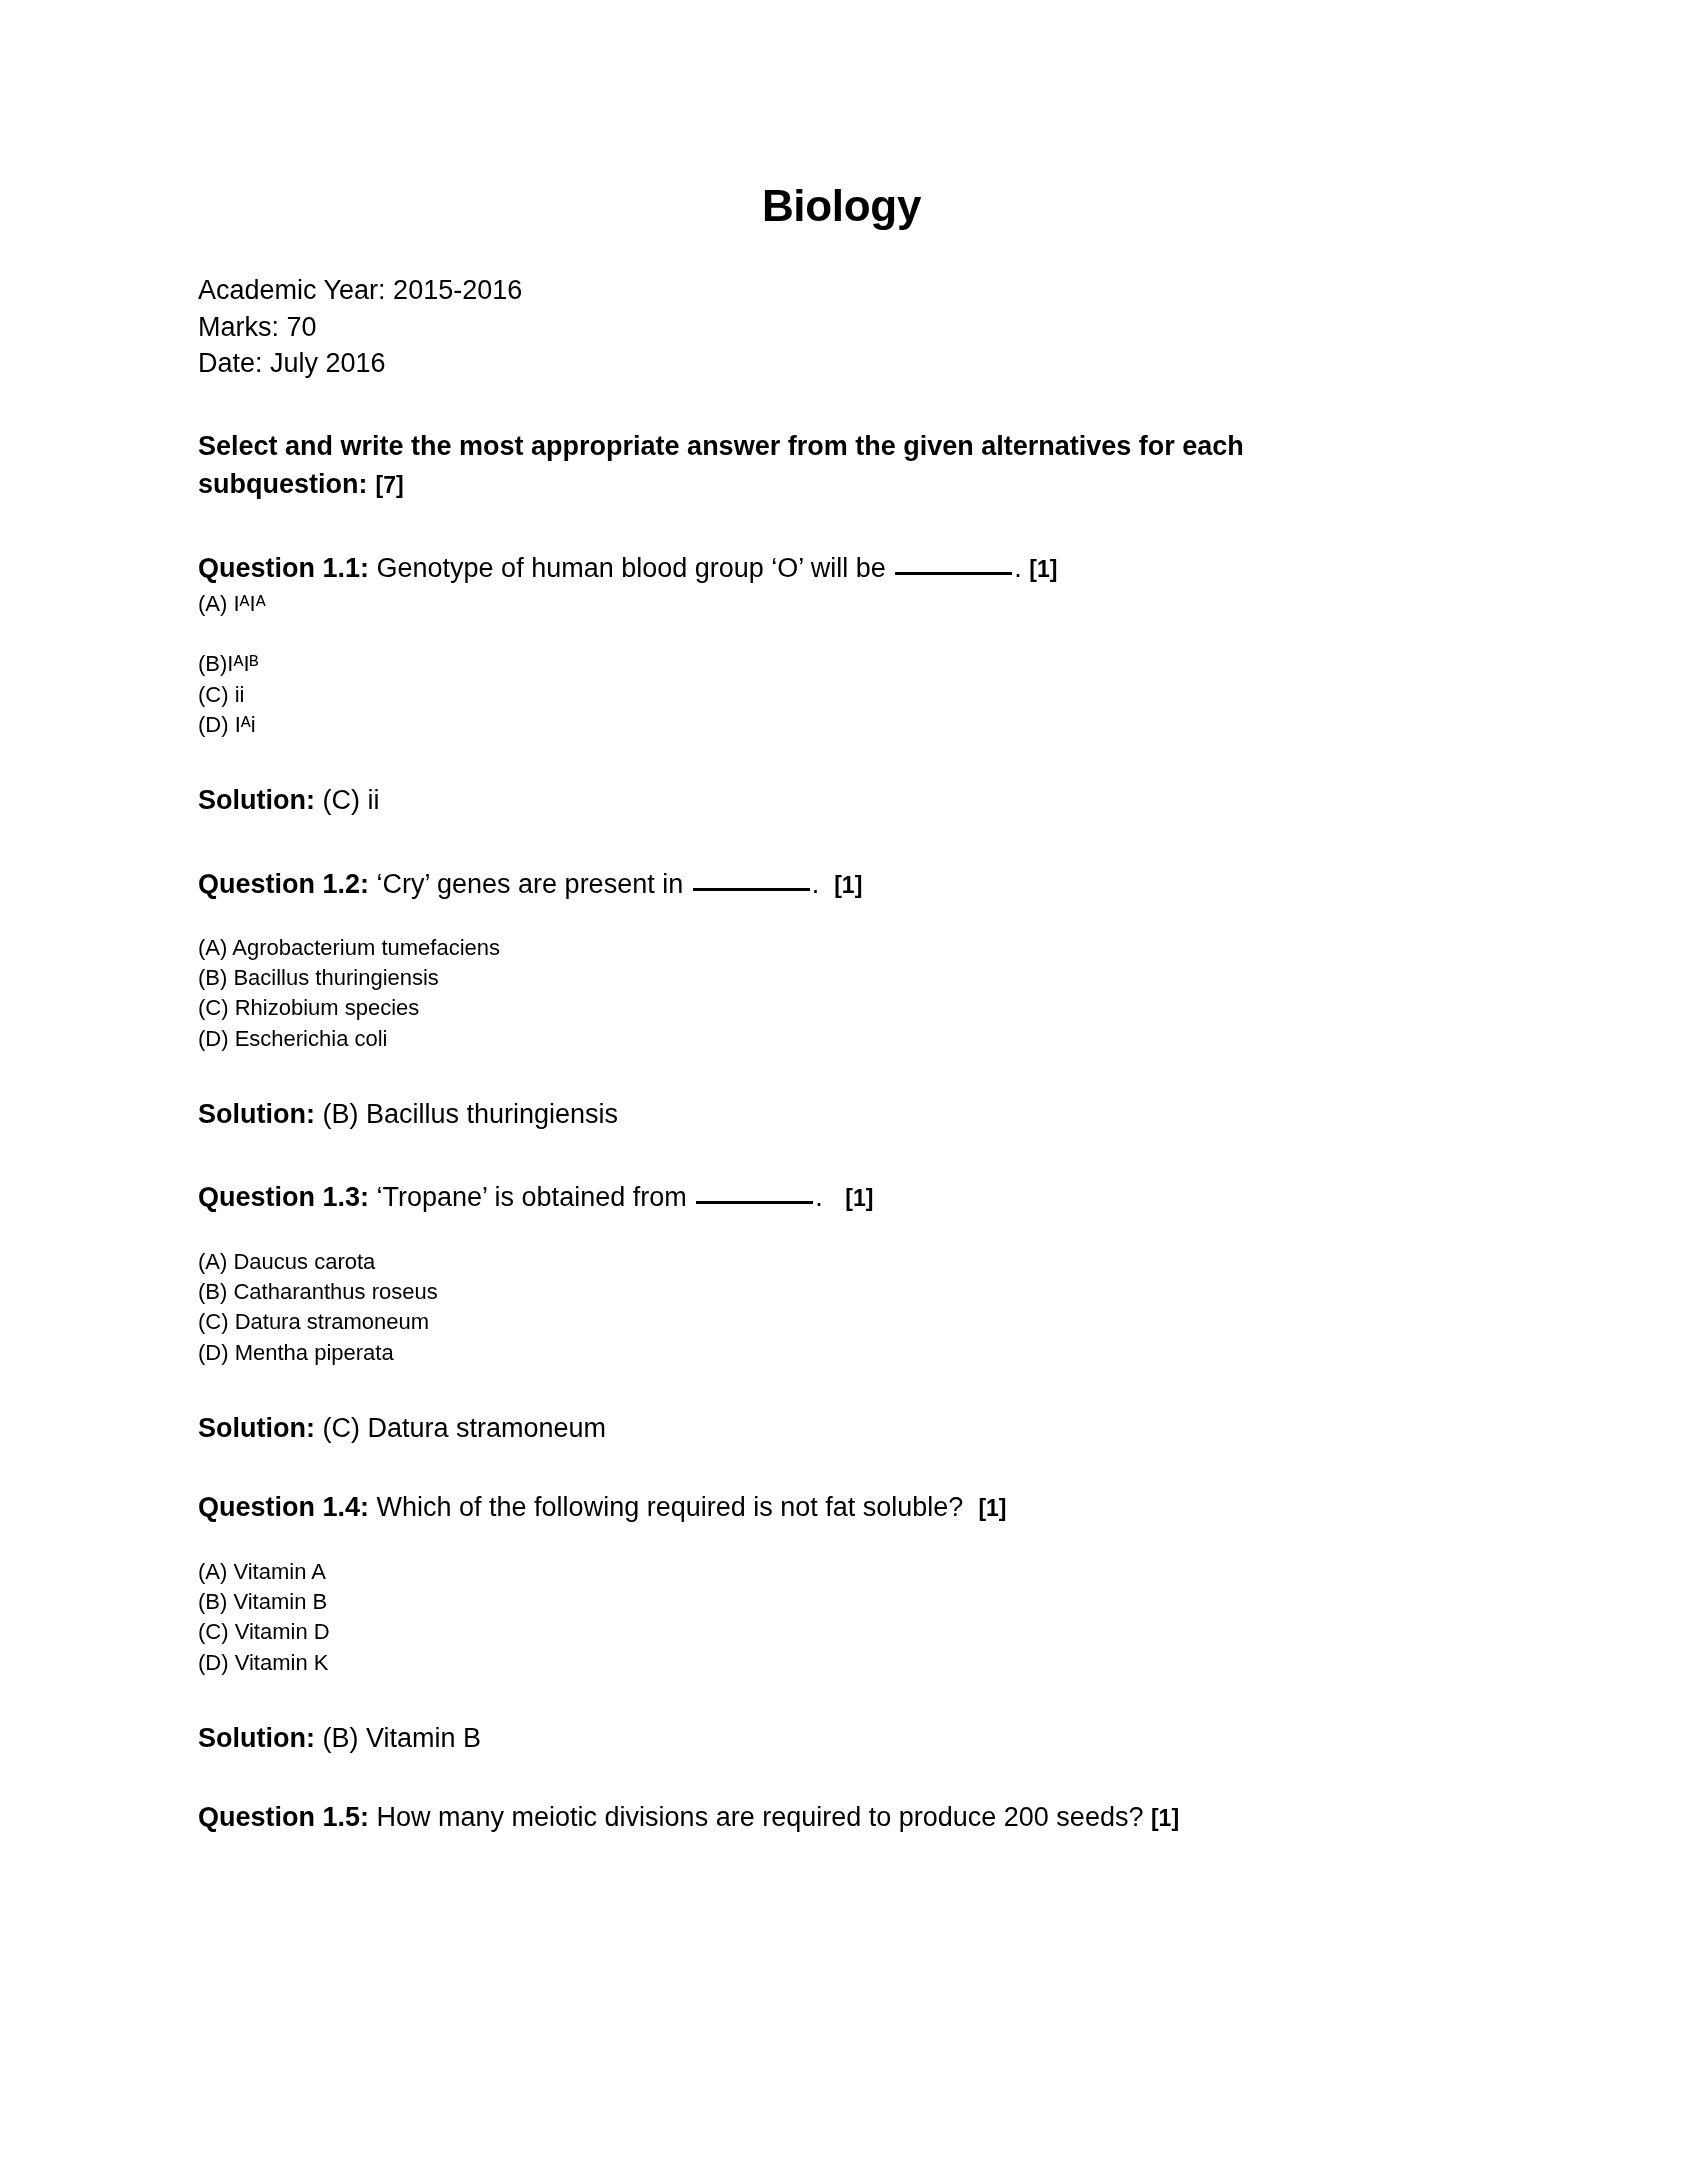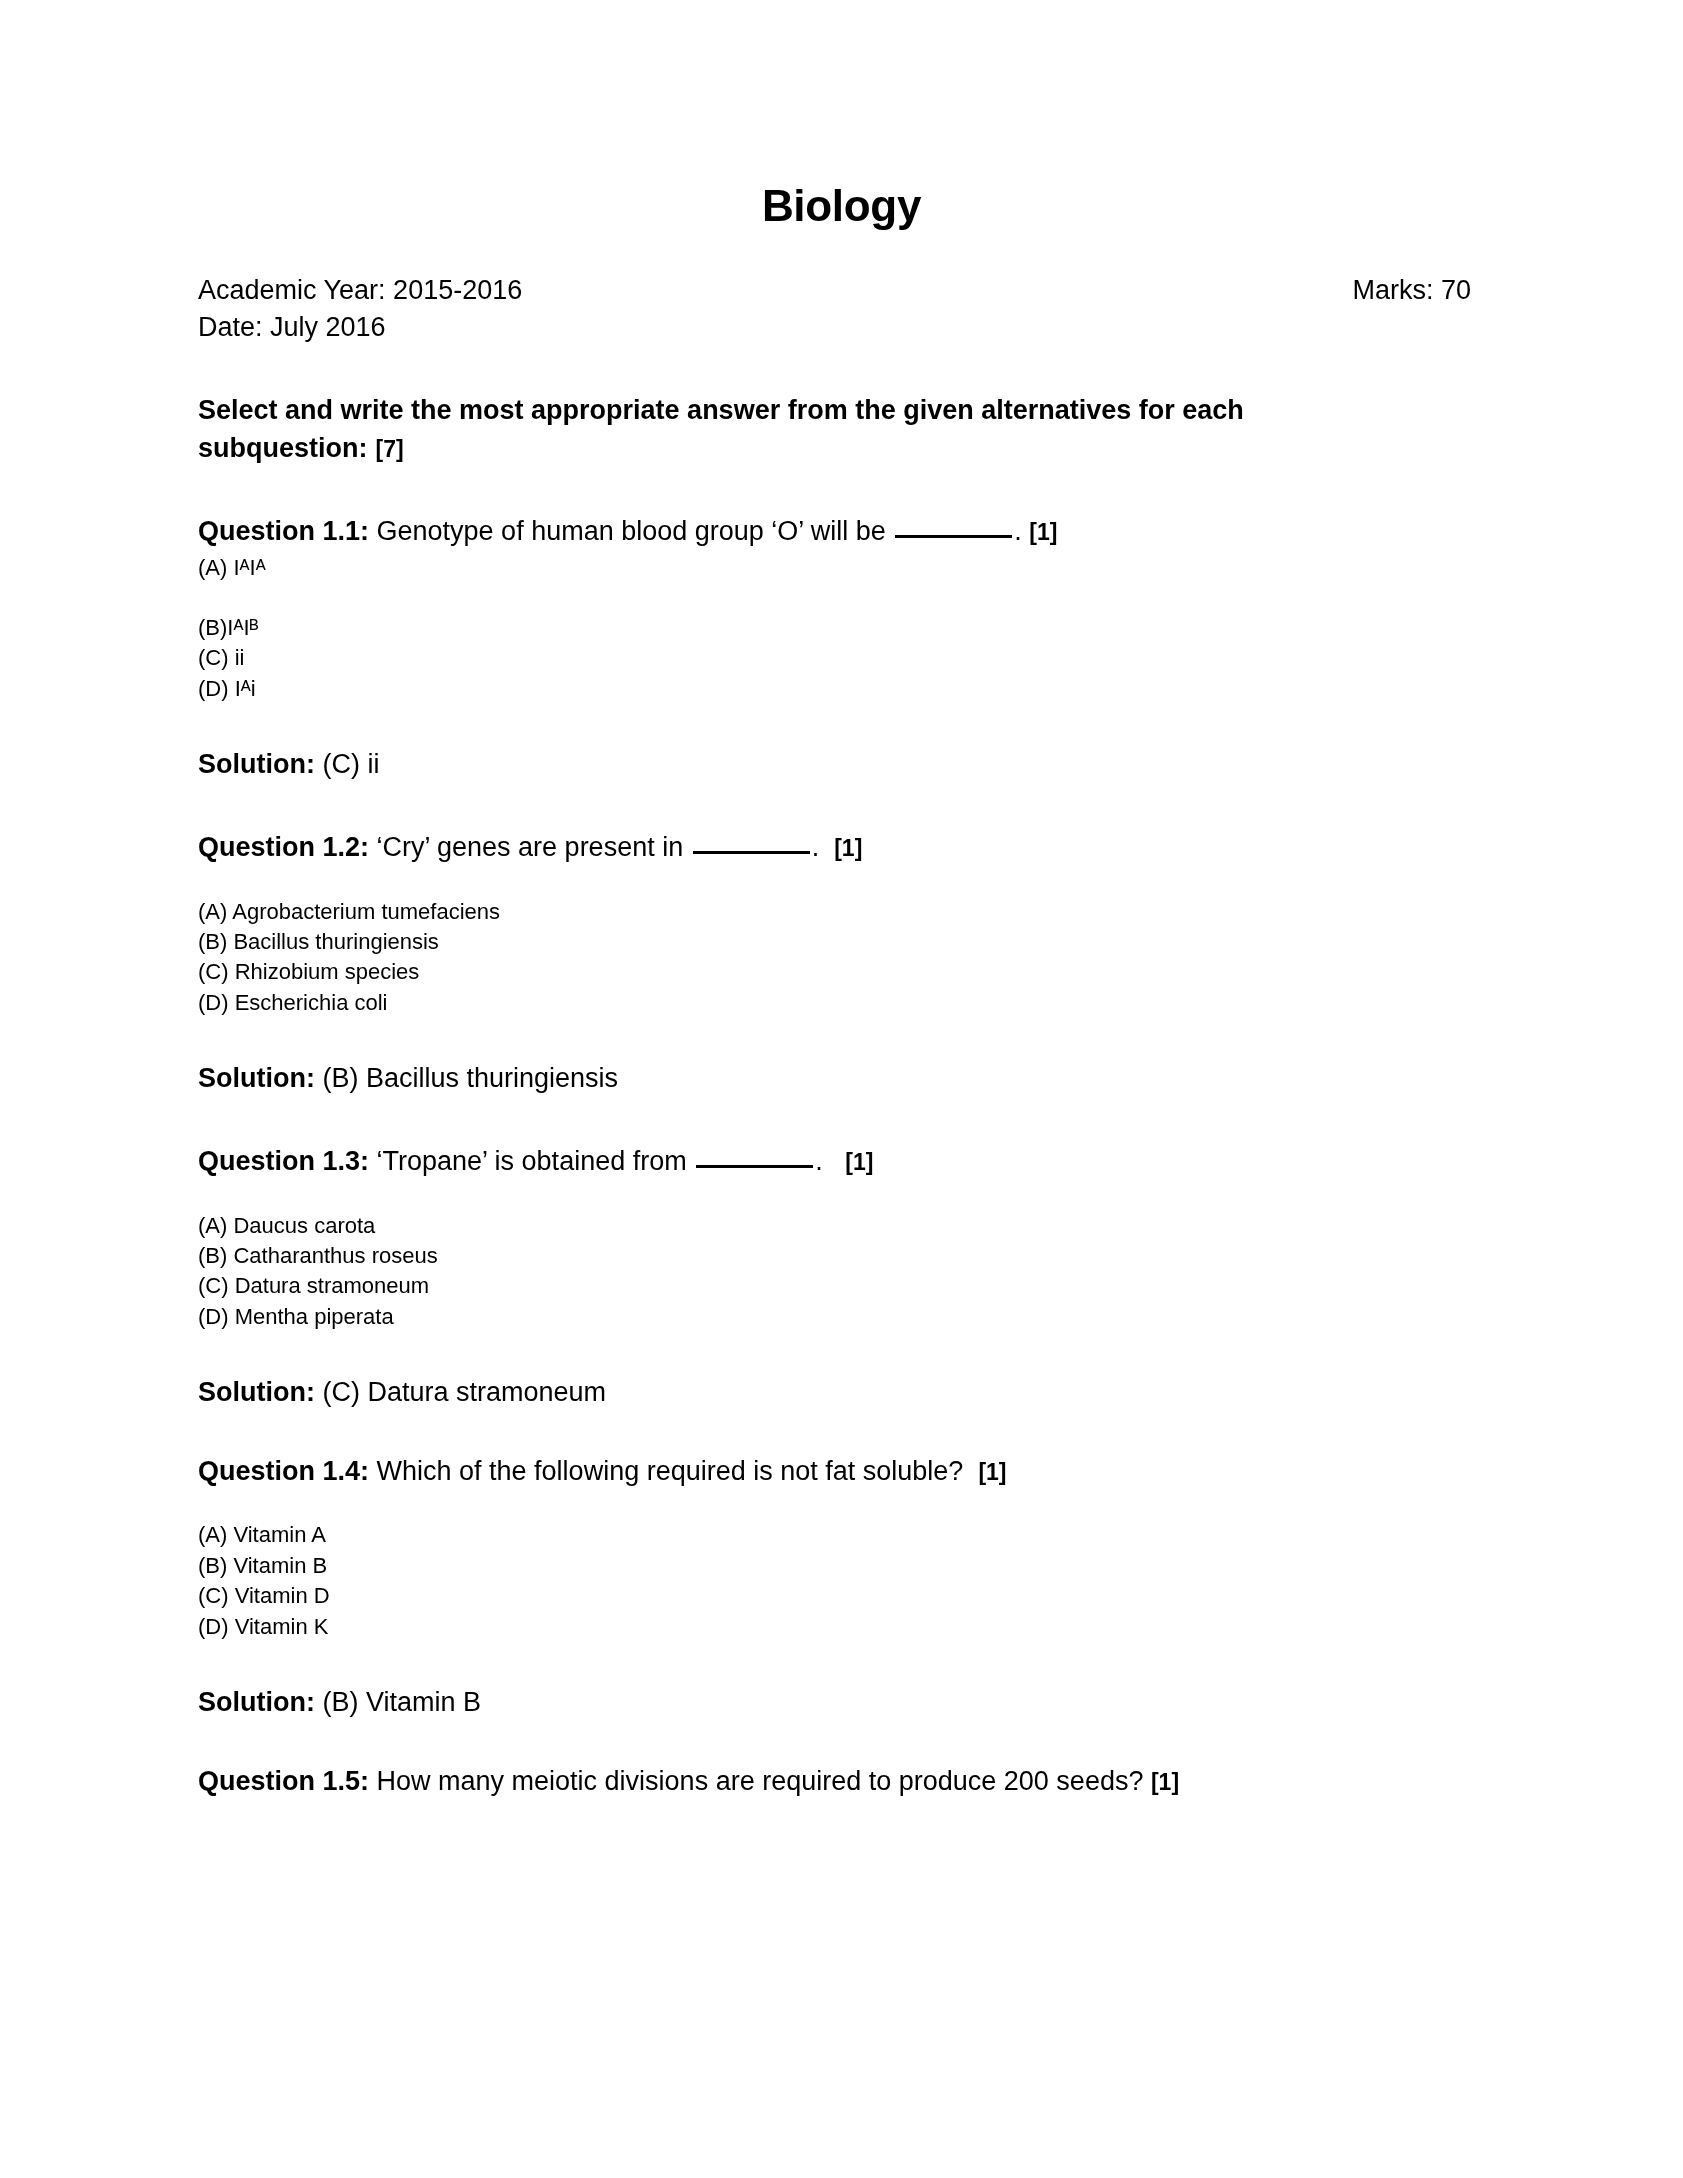--- a/index.html
+++ b/index.html
@@ -33,23 +33,24 @@
   }
   .meta-block {
     margin-top: 42px;
     font-size: 27px;
     line-height: 1.34;
   }
   .meta-row {
     display: flex;
     justify-content: space-between;
     align-items: baseline;
+    flex-direction: column;
   }
   .meta-left { white-space: pre; }
-  .meta-right { white-space: pre; padding-right: 14px; margin-left: 36px; }
+  .meta-right { white-space: pre; padding-right: 14px; }
 
   .instruction {
     margin-top: 46px;
     font-size: 27px;
     font-weight: bold;
     line-height: 1.42;
     max-width: 1218px;
   }
   .instruction .marks {
     font-size: 23px;

